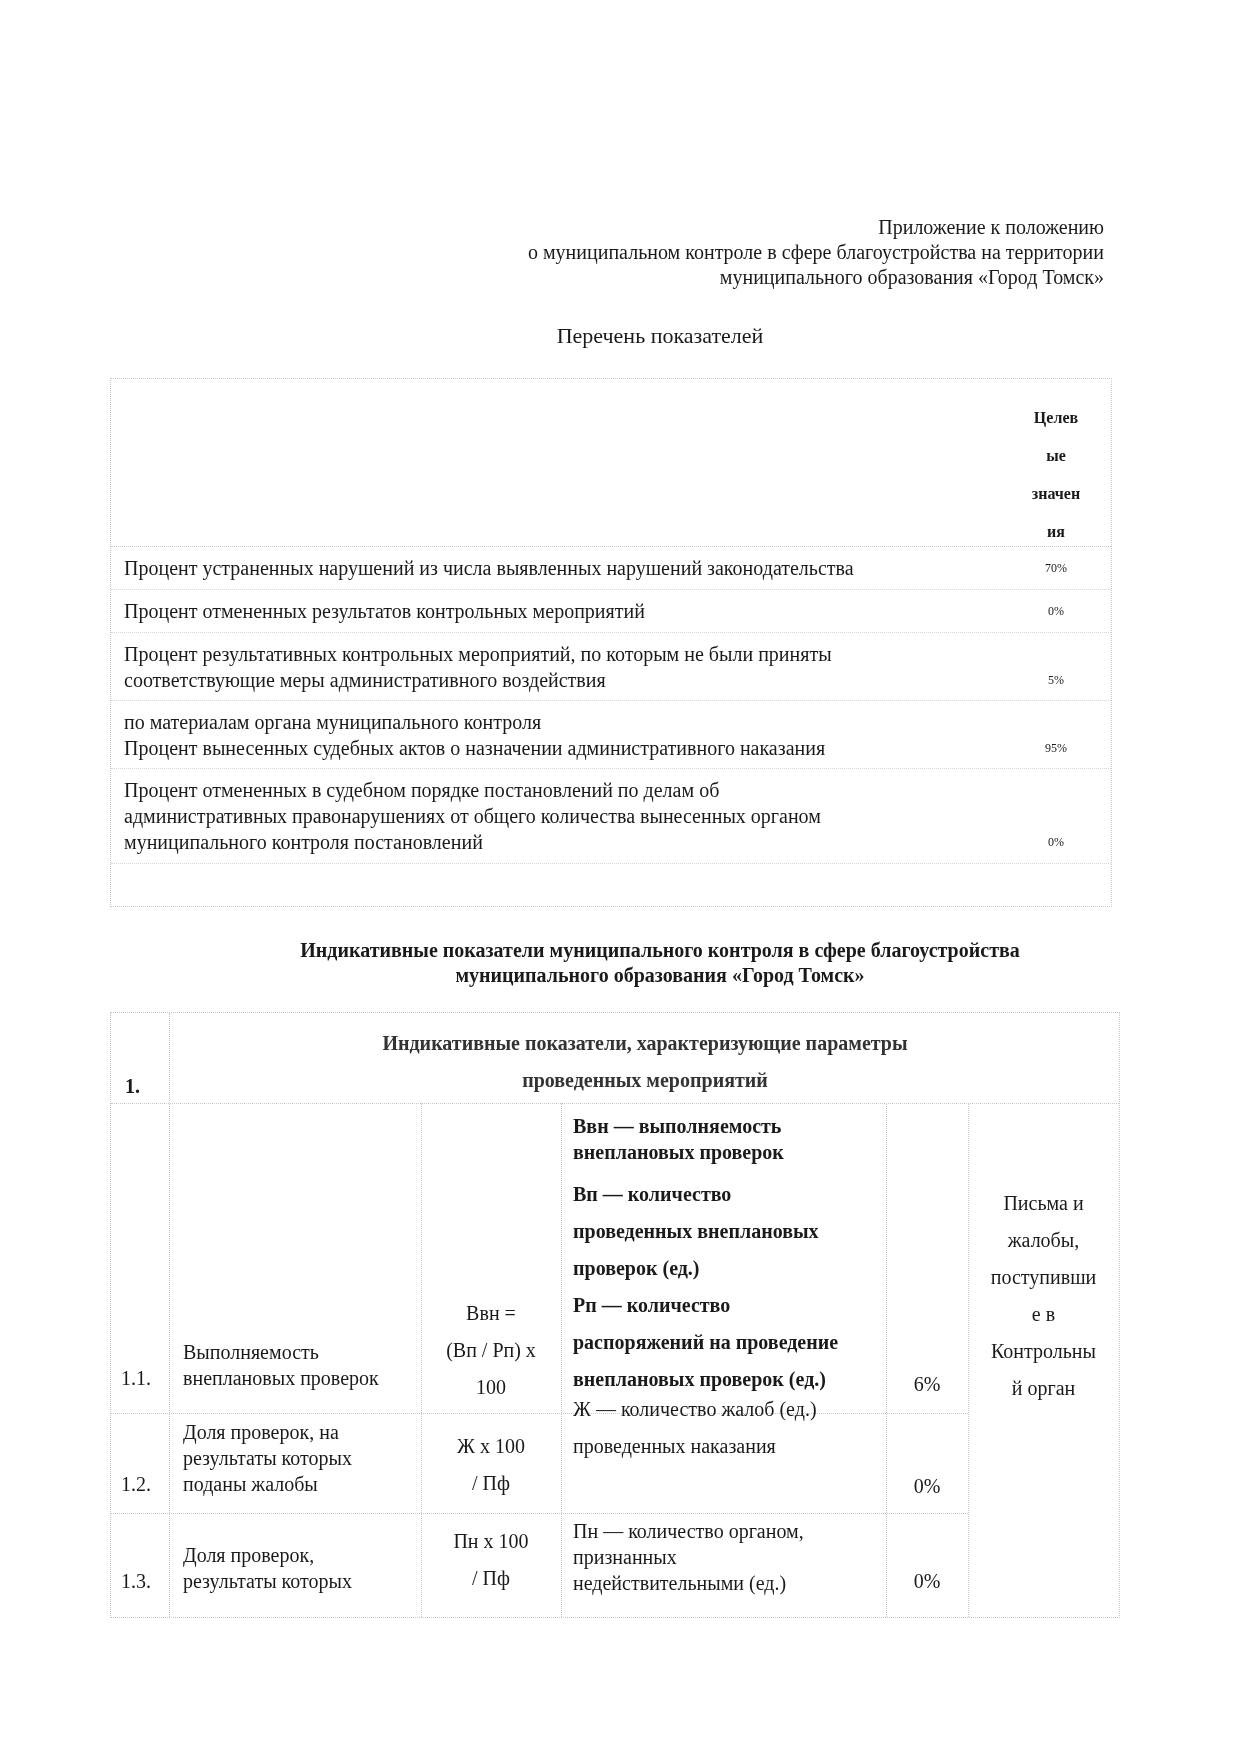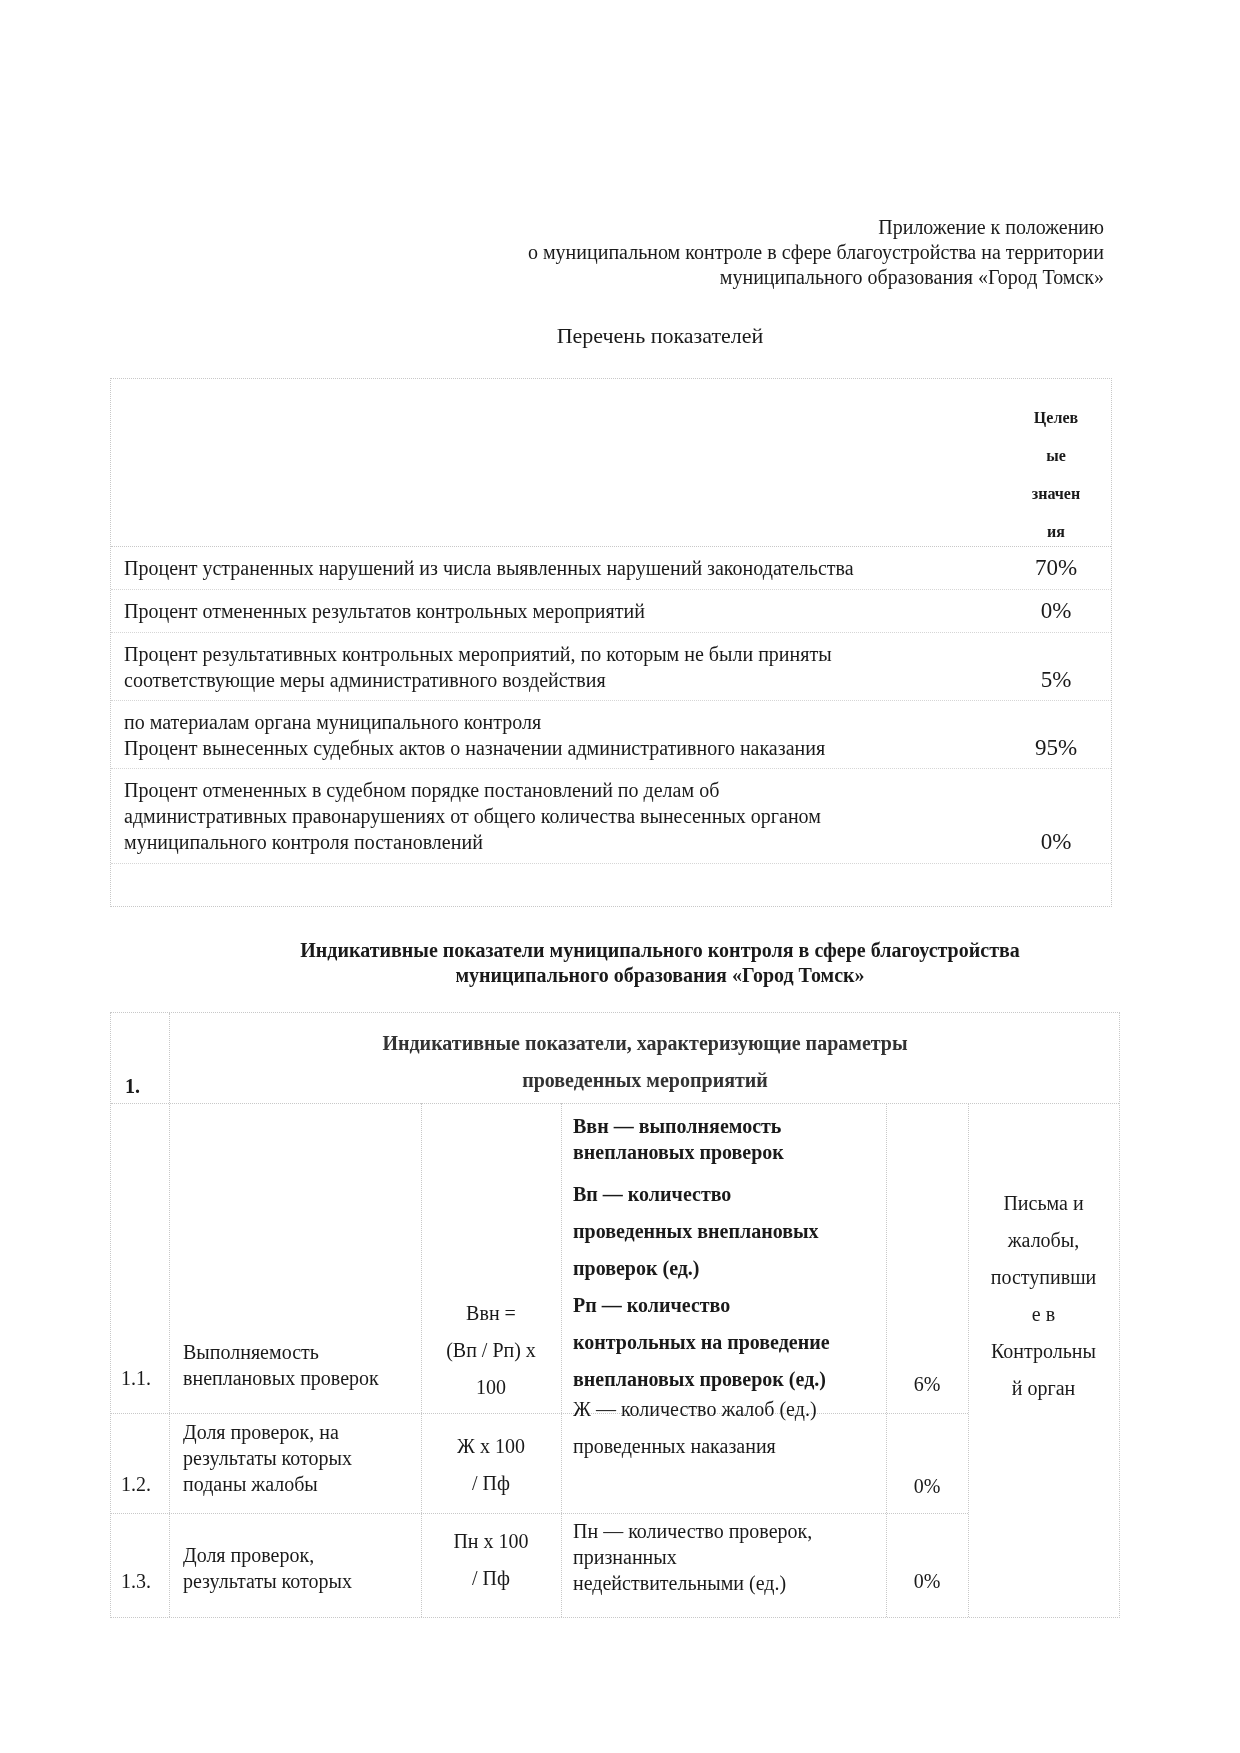--- a/index.html
+++ b/index.html
@@ -13,21 +13,21 @@
   .appendix { right: 136px; top: 215px; font-size: 20px; line-height: 25px; text-align: right; }
   .title { left: 0; width: 1320px; top: 323px; font-size: 22px; text-align: center; }
 
   
   #t1 { left: 110px; top: 378px; width: 1000px; height: 527px; border: 1px dotted #c8c8c8; }
   .t1-head { position: absolute; left: 0; top: 0; width: 1000px; height: 167px; border-bottom: 1px dotted #c8c8c8; }
   .t1-head-title { position: absolute; left: 60px; width: 790px; top: 45px; font-size: 20px; line-height: 25px; text-align: center; font-weight: bold; }
   .t1-head-target { position: absolute; left: 895px; width: 100px; top: 20px; font-size: 16px; line-height: 38px; text-align: center; font-weight: bold; }
   .t1-row { position: absolute; left: 0; width: 1000px; border-bottom: 1px dotted #d6d6d6; }
   .t1-row .txt { position: absolute; left: 13px; width: 880px; font-size: 20px; line-height: 26px; }
-  .t1-row .val { position: absolute; left: 905px; width: 80px; text-align: center; font-size: 23px; line-height: 26px; }
+  .t1-row .val { position: absolute; left: 905px; width: 80px; text-align: center; font-size: 12px; line-height: 26px; }
 
   .subtitle { left: 0; width: 1320px; top: 938px; font-size: 20px; line-height: 25px; text-align: center; font-weight: bold; }
 
   
   #t2 { left: 110px; top: 1012px; width: 1008px; height: 604px; border: 1px dotted #c8c8c8; }
   .vline { position: absolute; top: 0; bottom: 0; border-left: 1px dotted #c8c8c8; }
   .hline { position: absolute; border-top: 1px dotted #c8c8c8; }
   .cell { position: absolute; font-size: 20px; line-height: 26px; }
   .sec-num { left: 14px; top: 60px; font-weight: bold; font-size: 20px; }
   .sec-title { left: 60px; width: 948px; top: 12px; text-align: center; font-weight: bold; line-height: 37px; color: #333; }
@@ -126,21 +126,21 @@
       <div>(Вп / Рп) х</div>
       <div>100</div>
     </div>
     <div class="cell" style="left:462px;top:100px;width:310px;font-weight:bold;">
       <div>Ввн — выполняемость</div>
       <div style="margin-bottom:11px;">внеплановых проверок</div>
       <div class="desc-line">Вп — количество</div>
       <div class="desc-line">проведенных внеплановых</div>
       <div class="desc-line">проверок (ед.)</div>
       <div class="desc-line">Рп — количество</div>
-      <div class="desc-line">контрольных на проведение</div>
+      <div class="desc-line">распоряжений на проведение</div>
       <div class="desc-line">внеплановых проверок (ед.)</div>
     </div>
     <div class="cell center" style="left:775px;width:82px;top:358px;">6%</div>
     <div class="cell center desc-line" style="left:857px;width:151px;top:172px;">
       <div>Письма и</div>
       <div>жалобы,</div>
       <div>поступивши</div>
       <div>е в</div>
       <div>Контрольны</div>
       <div>й орган</div>
@@ -169,19 +169,19 @@
     <div class="cell" style="left:10px;top:555px;">1.3.</div>
     <div class="cell" style="left:72px;top:529px;width:235px;">
       <div>Доля проверок,</div>
       <div>результаты которых</div>
     </div>
     <div class="cell center desc-line" style="left:310px;width:140px;top:510px;">
       <div>Пн х 100</div>
       <div>/ Пф</div>
     </div>
     <div class="cell" style="left:462px;top:505px;width:310px;">
-      <div>Пн — количество проверок,</div>
+      <div>Пн — количество органом,</div>
       <div>признанных</div>
       <div>недействительными (ед.)</div>
     </div>
     <div class="cell center" style="left:775px;width:82px;top:555px;">0%</div>
   </div>
 </div>
 
 </body></html>

